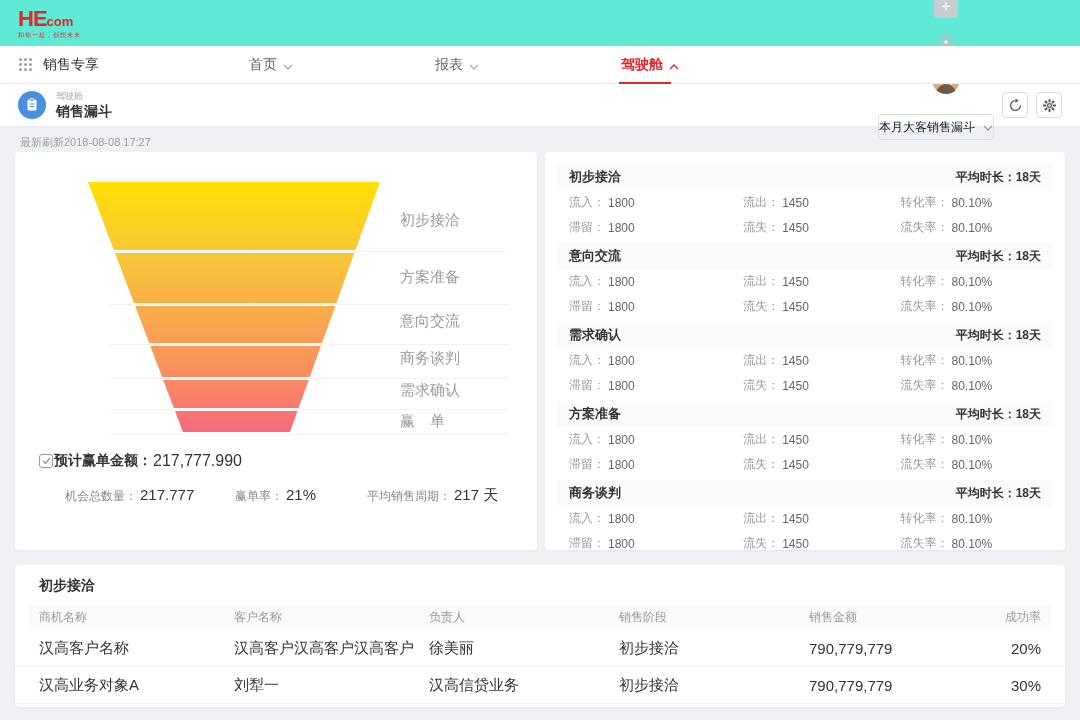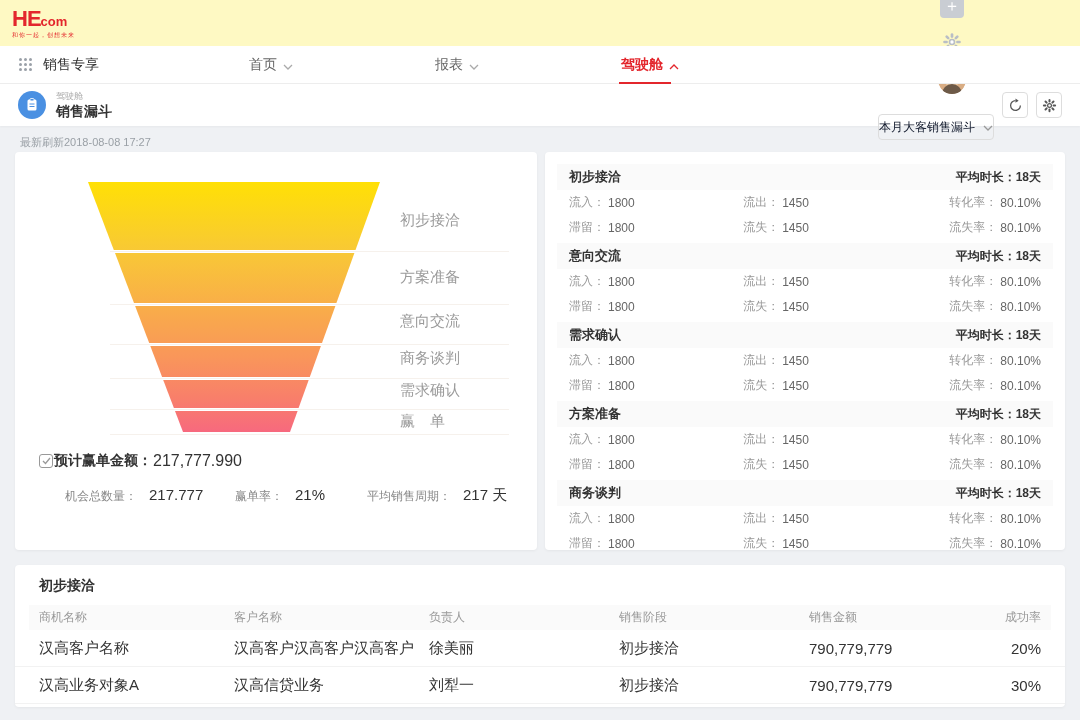--- a/index.html
+++ b/index.html
@@ -1,21 +1,21 @@
 <!DOCTYPE html>
 <html><head>
 <meta charset="utf-8">
 <style>
   * { margin:0; padding:0; box-sizing:border-box; }
   html,body { width:1080px; height:720px; overflow:hidden; background:#eff1f4;
     font-family:"Liberation Sans","DejaVu Sans",sans-serif; }
 
   
-  .topbar { height:46px; background:#fef9c3; display:flex; align-items:center;
-    justify-content:space-between; padding:0 12px; }
+  .topbar { height:46px; background:#5eead4; display:flex; align-items:center;
+    justify-content:space-between; padding:0 18px; }
   .logo { line-height:1; }
   .logo-main { color:#e3262c; font-weight:800; font-size:22px; letter-spacing:-1px; }
   .logo-sub { color:#e3262c; font-weight:800; font-size:13px; }
   .logo-tagline { color:#e3262c; font-size:6px; margin-top:2px; letter-spacing:1px; }
   .topbar-right { display:flex; align-items:center; gap:14px;flex-direction:column; }
   .search-box { width:232px; height:28px; border:1px solid #ddd; border-radius:4px;
     display:flex; align-items:center; padding:0 8px; }
   .search-box input { border:none; outline:none; flex:1; font-size:12px; color:#333;
     font-family:inherit; background:transparent; }
   .search-box input::placeholder { color:#bbb; }
@@ -62,34 +62,34 @@
   .funnel-svg { position:absolute; left:73px; top:30px; }
   .guide-line { position:absolute; height:1px; background:#f6f1ec; left:95px; right:28px; }
   .funnel-label { position:absolute; left:385px; width:90px; font-size:15px; color:#9b9b9b;
     white-space:nowrap; }
   .expected-row { position:absolute; left:24px; top:300px; display:flex; align-items:center; gap:1px; }
   .check-icon { width:14px; height:14px; border:1px solid #999; border-radius:3px;
     display:flex; align-items:center; justify-content:center; }
   .expected-label { font-size:14px; color:#333; font-weight:700; }
   .expected-value { font-size:16px; color:#333; }
   .stat-item { position:absolute; top:334px; font-size:12px; color:#888; }
-  .stat-item b { font-size:15px; color:#333; font-weight:400; margin-left:12px; }
+  .stat-item b { font-size:15px; color:#333; font-weight:400; margin-left:3px; }
   .stat-0 { left:50px; } .stat-1 { left:220px; } .stat-2 { left:352px; }
 
   
   .card-stages { padding:12px 12px 0; }
   .stage-section { margin-bottom:3px; }
   .stage-head { height:26px; background:#fafafa; display:flex; align-items:center;
     justify-content:space-between; padding:0 12px; }
   .stage-title { font-size:13px; color:#333; font-weight:700; }
   .stage-duration { font-size:12px; color:#333; font-weight:700; }
   .metric-grid { display:grid; grid-template-columns:1.55fr 1.4fr 1.25fr; padding:0 12px; }
   .metric { height:25px; display:flex; align-items:center; font-size:12px; color:#999; }
   .metric b { color:#666; font-weight:400; margin-left:3px; }
-  .metric:nth-child(3n) { justify-content:flex-end; }
+  .metric:nth-child(3n) { }
 
   
   .card-table { padding:10px 0 0; }
   .table-title { font-size:14px; color:#333; font-weight:700; margin:2px 0 10px 24px; }
   .tbl-head, .tbl-row { display:grid; padding:0 24px;
     grid-template-columns:195px 195px 190px 190px 190px 1fr; align-items:center; }
   .tbl-head { height:25px; background:#fafafa; margin:0 14px; padding:0 10px; }
   .tbl-head span { font-size:12px; color:#999; }
   .tbl-row { height:37px; border-bottom:1px solid #f2f2f2; }
   .tbl-row span { font-size:15px; color:#333; }
@@ -469,20 +469,20 @@
     <div class="tbl-row">
       <span class="link">汉高客户名称</span>
       <span>汉高客户汉高客户汉高客户</span>
       <span>徐美丽</span>
       <span>初步接洽</span>
       <span>790,779,779</span>
       <span>20%</span>
     </div>
     <div class="tbl-row">
       <span class="link">汉高业务对象A</span>
+      <span>刘犁一</span>
       <span>汉高信贷业务</span>
-      <span>刘犁一</span>
       <span>初步接洽</span>
       <span>790,779,779</span>
       <span>30%</span>
     </div>
   </div>
 </div>
 
 </body></html>

